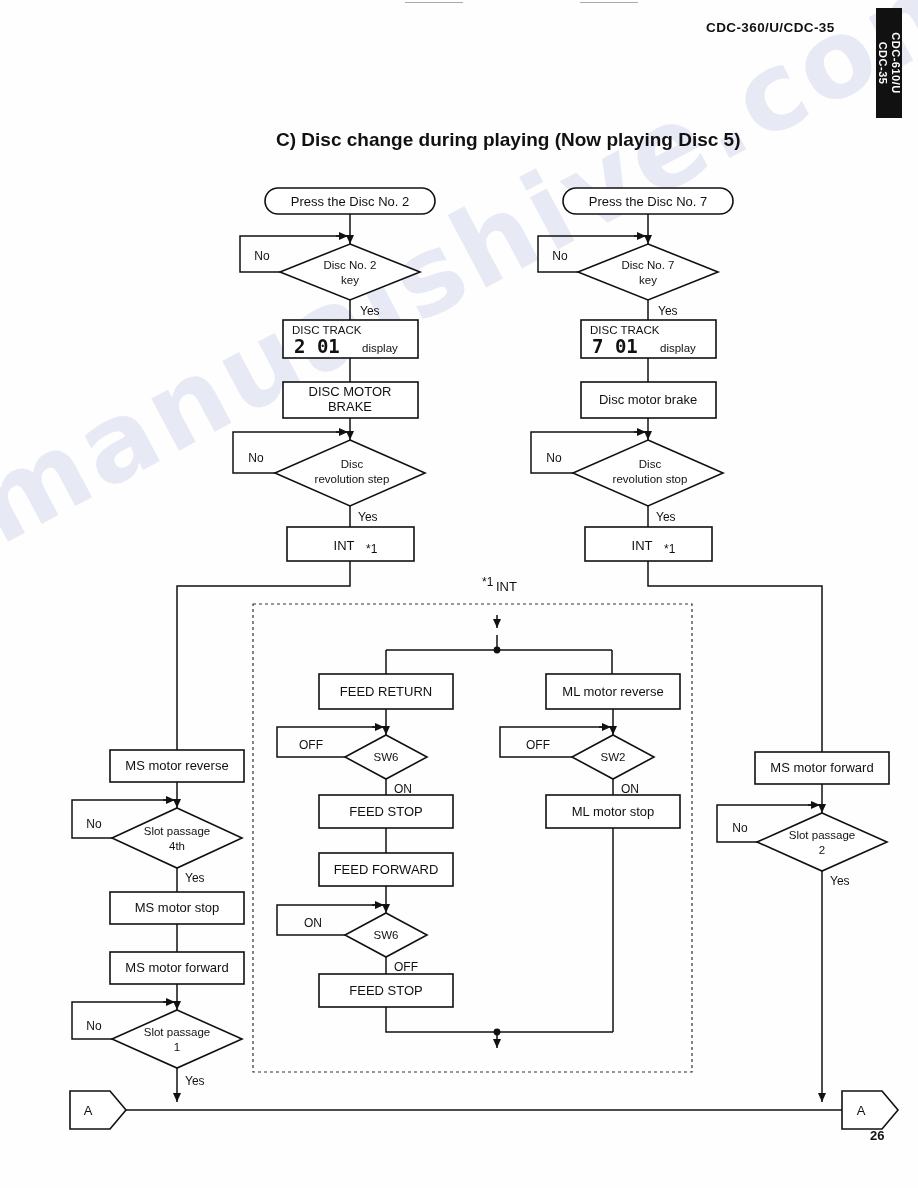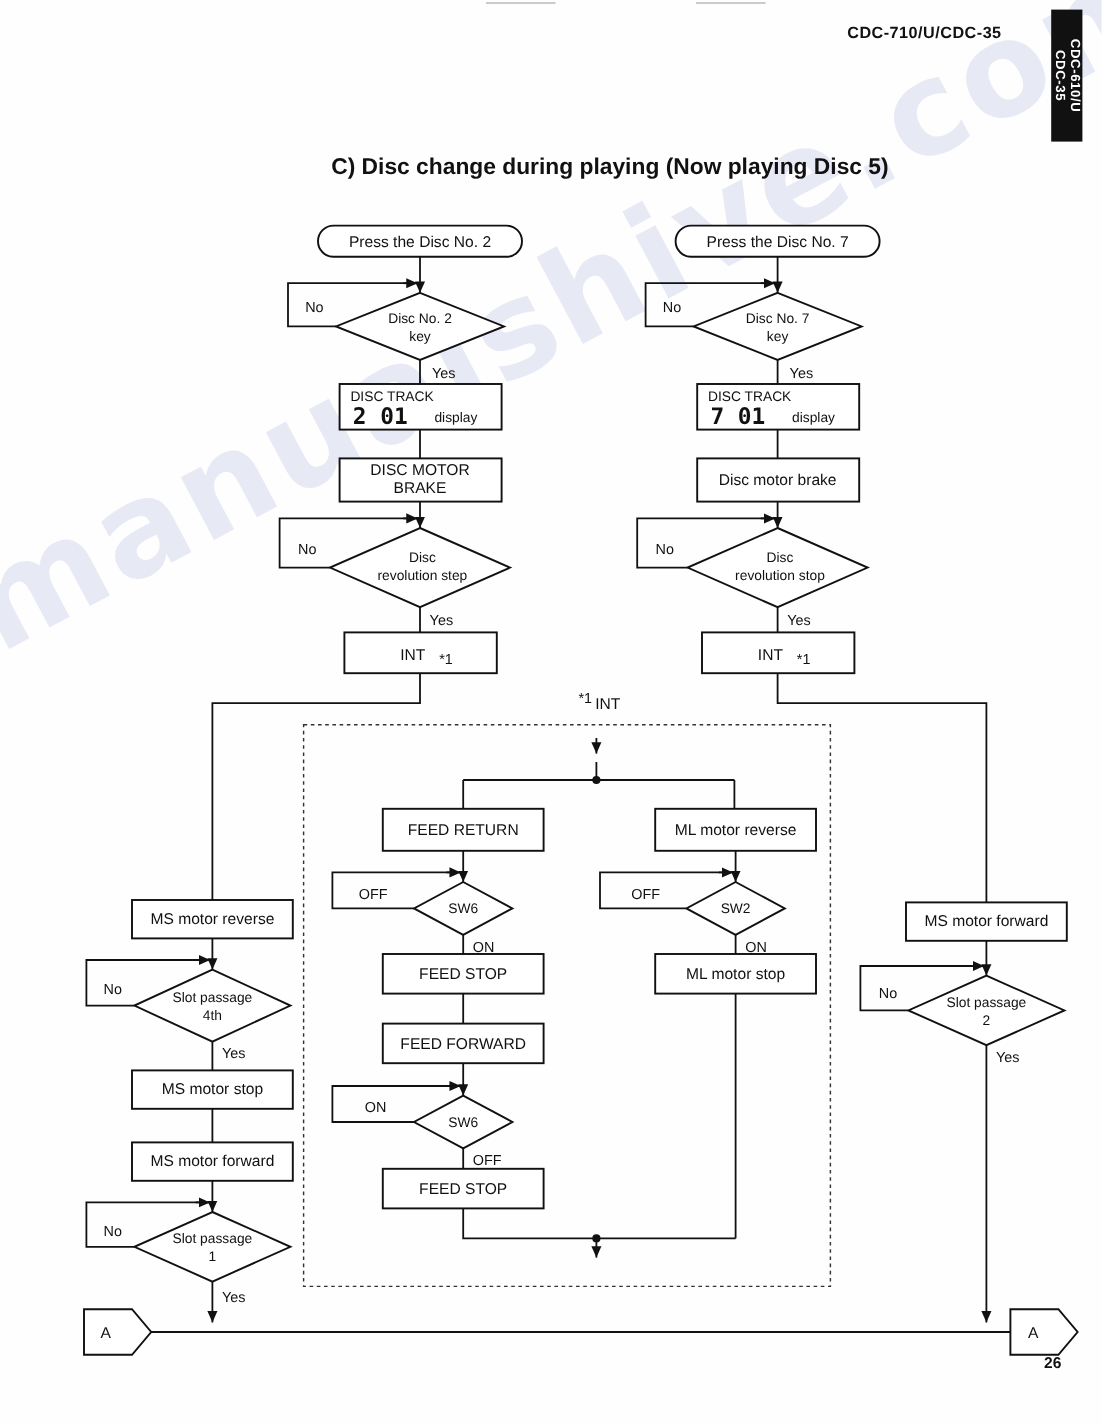--- a/index.html
+++ b/index.html
@@ -40,21 +40,21 @@
 </head>
 <body>
 
 <div class="page">
 
   <div class="trim" style="left:405px;top:2px;width:58px;height:1px;"></div>
   <div class="trim" style="left:580px;top:2px;width:58px;height:1px;"></div>
 
   <div class="wm">manualshive.com</div>
 
-  <div class="hdr-title">CDC-710/U/CDC-35</div>
+  <div class="hdr-title">CDC-360/U/CDC-35</div>
 
   <div class="side-tab">
     <span><i style="font-style:normal">CDC-610/U</i><br><i style="font-style:normal">CDC-35</i></span>
   </div>
 
   <div class="sec-title">C)  Disc change during playing (Now playing Disc 5)</div>
 
   <div class="pagenum">26</div>
 
   <svg width="918" height="1188">

